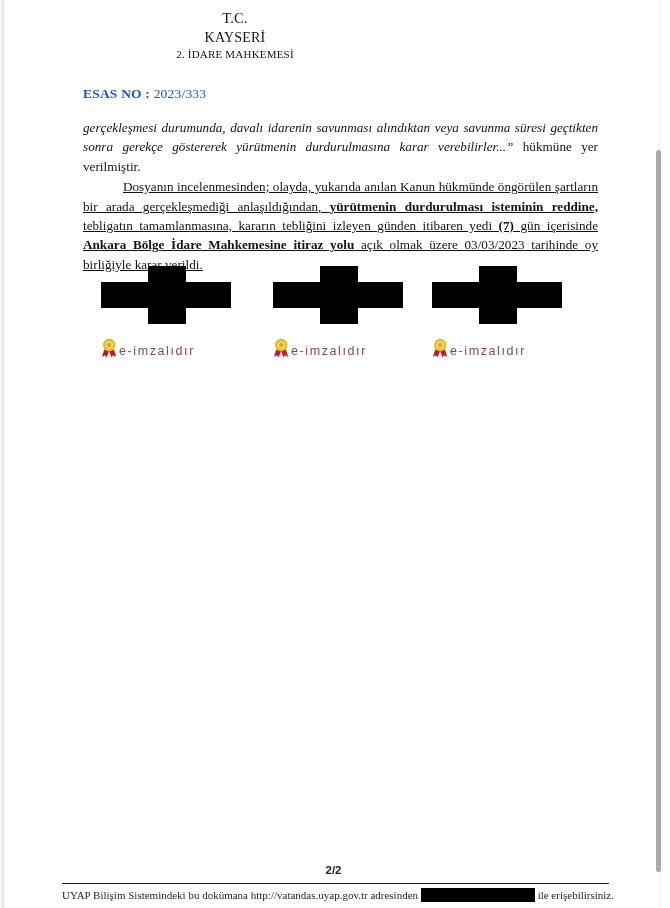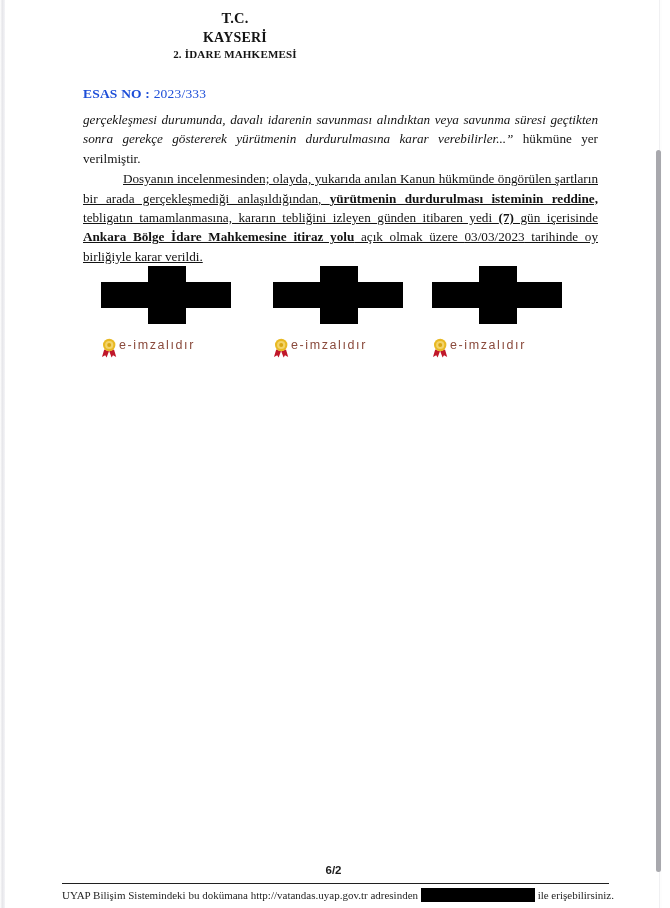--- a/index.html
+++ b/index.html
@@ -65,21 +65,21 @@
   }
 
   
   .doc-header {
     position: absolute;
     left: 75px;
     top: 8px;
     width: 310px;
     text-align: center;
     font-family: "Liberation Serif", "DejaVu Serif", serif;
-    font-weight: bold;
+    font-weight: normal;
     color: #141414;
   }
   .hdr-line1 { font-size: 14.5px; letter-spacing: 0.2px; line-height: 1.38; }
   .hdr-line2 { font-size: 14px; letter-spacing: 0.2px; line-height: 1.38; }
   .hdr-line3 { font-size: 11px; letter-spacing: 0.2px; line-height: 1.38; }
 
   .esas-no {
     position: absolute;
     left: 78px;
     top: 86px;
@@ -88,21 +88,21 @@
     font-weight: bold;
     color: #1d4ed8;
     letter-spacing: 0.2px;
   }
   .esas-no .val { font-weight: normal; }
 
   
   .body-block {
     position: absolute;
     left: 78px;
-    top: 110px;
+    top: 118px;
     width: 515px;
     font-family: "Liberation Serif", "DejaVu Serif", serif;
     font-size: 13.2px;
     line-height: 1.47;
     color: #131313;
     text-align: justify;
     text-justify: inter-word;
   }
   .para { margin: 0 0 0 0; }
   .para + .para { margin-top: 1px; }
@@ -152,21 +152,21 @@
     height: 58px;
     background: #000000;
   }
 
   
   .esign {
     position: absolute;
     top: 80px;
     left: 0;
     display: flex;
-    align-items: flex-start;
+    align-items: flex-end;
     gap: 1px;
   }
   .rosette { width: 17px; height: 20px; flex: 0 0 auto; display: block; }
   .esign-text {
     font-family: "Liberation Sans", "DejaVu Sans", sans-serif;
     font-size: 12.5px;
     letter-spacing: 1.6px;
     color: #8a4a3c;
     white-space: nowrap;
   }
@@ -289,21 +289,21 @@
             <circle cx="8.2" cy="7.0" r="6.2" fill="#e8b923"></circle>
             <circle cx="8.2" cy="7.0" r="4.1" fill="#f3d46a"></circle>
             <circle cx="8.2" cy="7.0" r="2.0" fill="#d9a713"></circle>
           </svg>
           <span class="esign-text">e-imzalıdır</span>
         </div>
       </div>
 
     </div>
 
-    <div class="page-number">6/2</div>
+    <div class="page-number">2/2</div>
     <div class="footer-rule"></div>
     <div class="footer-line">
       <span class="footer-seg">UYAP Bilişim Sistemindeki bu dokümana http://vatandas.uyap.gov.tr adresinden</span>
       <span class="footer-redact"></span>
       <span class="footer-seg">ile erişebilirsiniz.</span>
     </div>
 
   </div>
 
   <div class="scrollbar-track">

